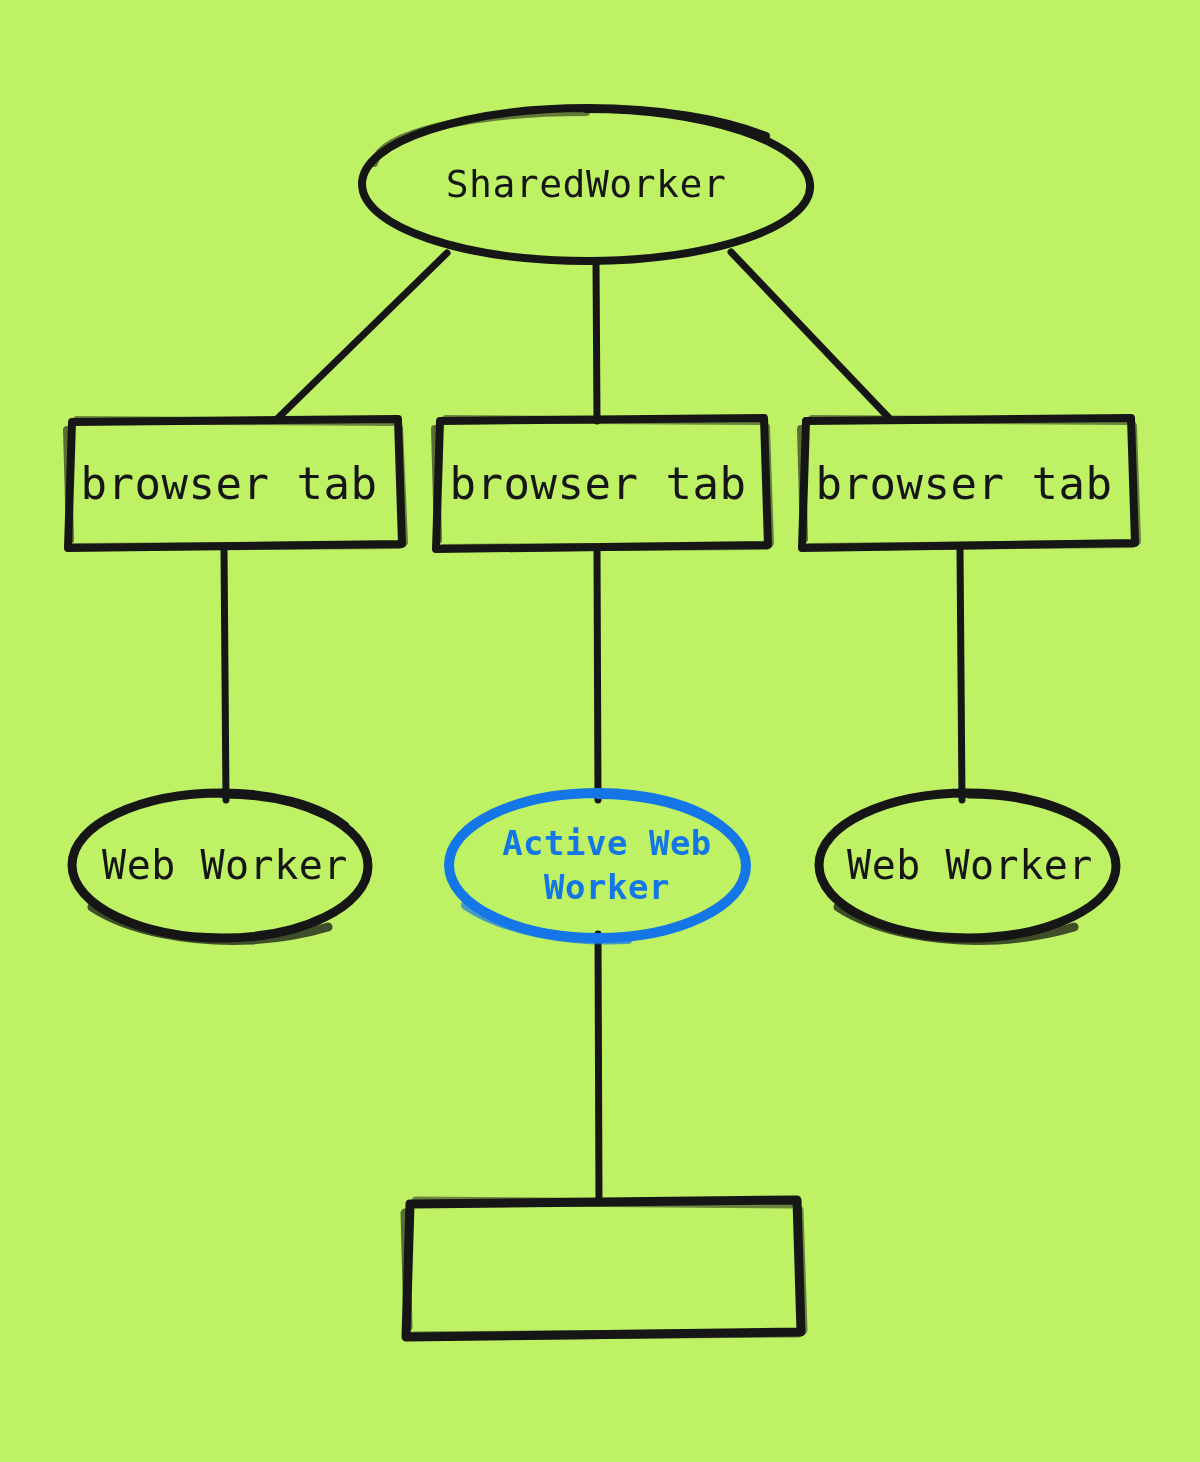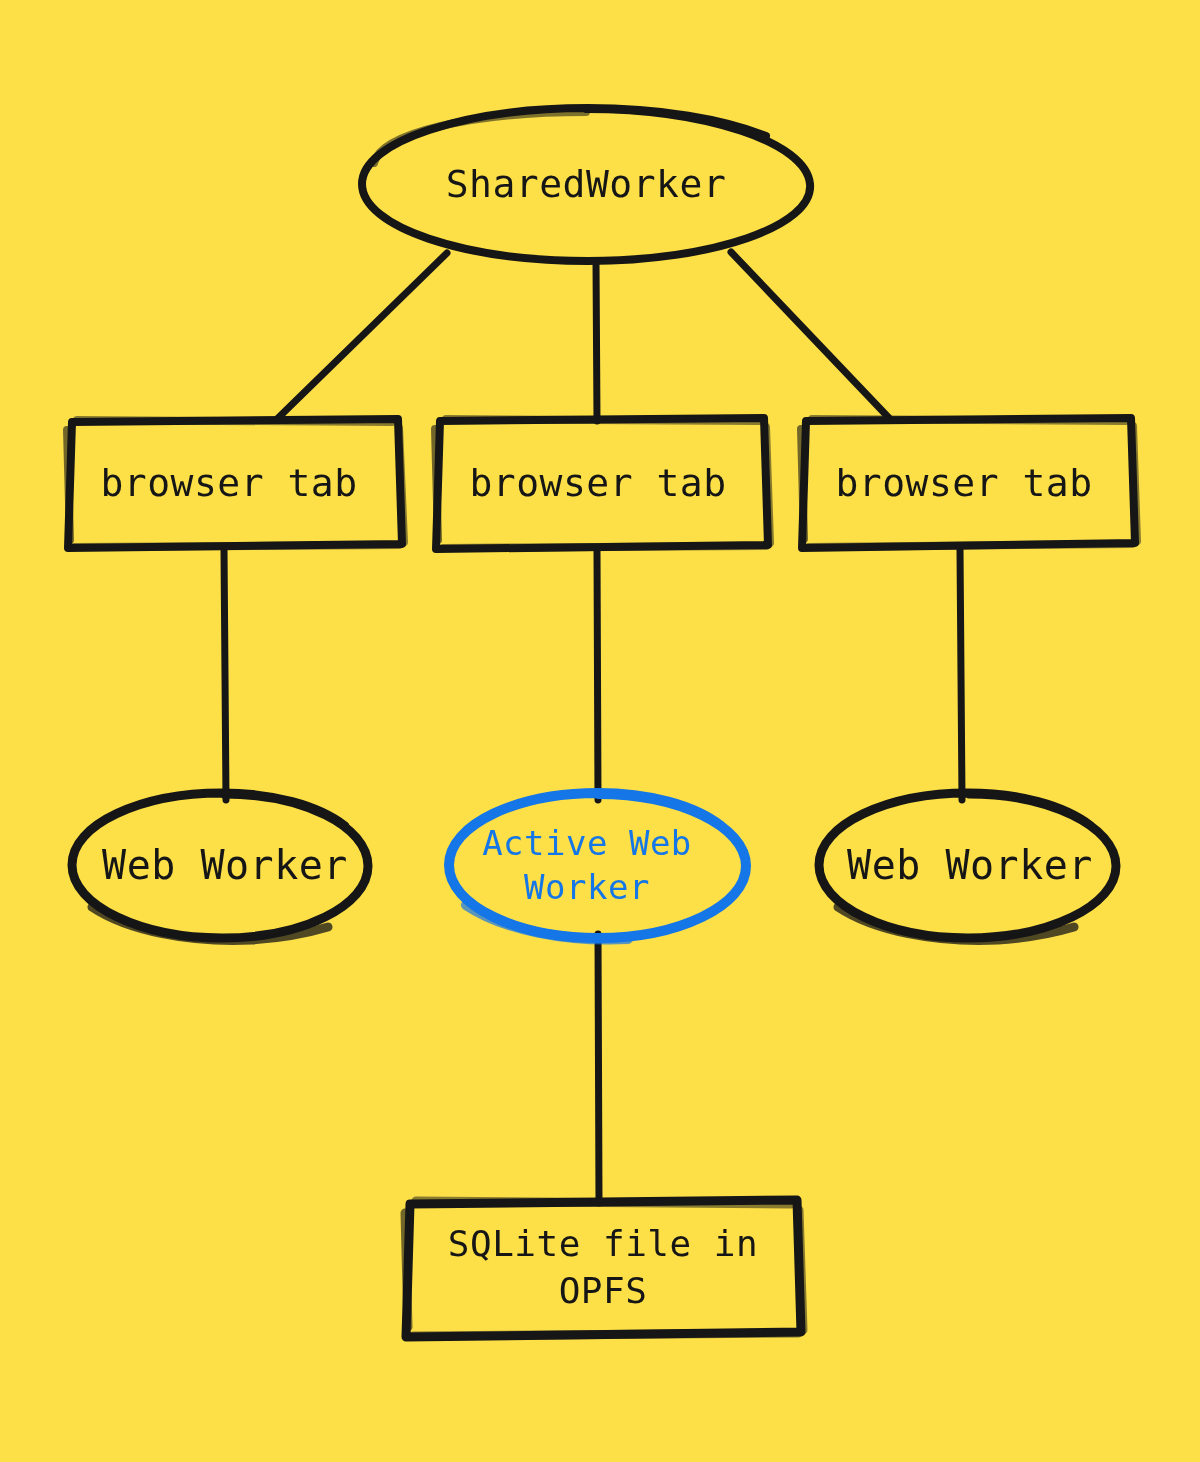--- a/index.html
+++ b/index.html
@@ -11,21 +11,21 @@
   body {
     width: 1200px;
     height: 1462px;
     overflow: hidden;
     font-family: "DejaVu Sans Mono", "Liberation Mono", monospace;
   }
   #diagram-root {
     position: relative;
     width: 1200px;
     height: 1462px;
-    background: #fde047;
+    background: #bef264;
   }
   svg#sketch-canvas {
     position: absolute;
     inset: 0;
     width: 1200px;
     height: 1462px;
     display: block;
   }
   .node-label {
     position: absolute;
@@ -37,39 +37,39 @@
     white-space: pre-line;
     letter-spacing: 0.5px;
   }
   .label-shared-worker {
     left: 360px; top: 108px; width: 452px; height: 152px;
     font-size: 38px;
     color: #161616;
   }
   .label-tab {
     width: 328px; height: 130px;
-    font-size: 38px;
+    font-size: 44px;
     color: #161616;
   }
   .label-tab-left   { left: 65px;  top: 418px; }
   .label-tab-middle { left: 434px; top: 418px; }
   .label-tab-right  { left: 800px; top: 418px; }
 
   .label-worker {
     width: 310px; height: 155px;
     font-size: 40px;
     color: #161616;
     line-height: 1.28;
   }
   .label-worker-left   { left: 70px;  top: 788px; }
   .label-worker-right  { left: 815px; top: 788px; }
   .label-worker-active {
-    left: 432px; top: 788px; width: 310px; height: 155px;
+    left: 452px; top: 788px; width: 310px; height: 155px;
     font-size: 34px;
-    font-weight: normal;
+    font-weight: bold;
     color: #1576e8;
     line-height: 1.28;
   }
   .label-sqlite {
     left: 405px; top: 1200px; width: 396px; height: 136px;
     font-size: 36px;
     color: #161616;
     line-height: 1.3;
   }
 </style>
@@ -181,16 +181,14 @@
 
   <div class="node-label label-tab label-tab-right">browser tab</div>
 
   <div class="node-label label-worker label-worker-left">Web Worker</div>
 
   <div class="node-label label-worker-active">Active Web
 Worker</div>
 
   <div class="node-label label-worker label-worker-right">Web Worker</div>
 
-  <div class="node-label label-sqlite">SQLite file in
-OPFS</div>
 
 </div>
 
 </body></html>

